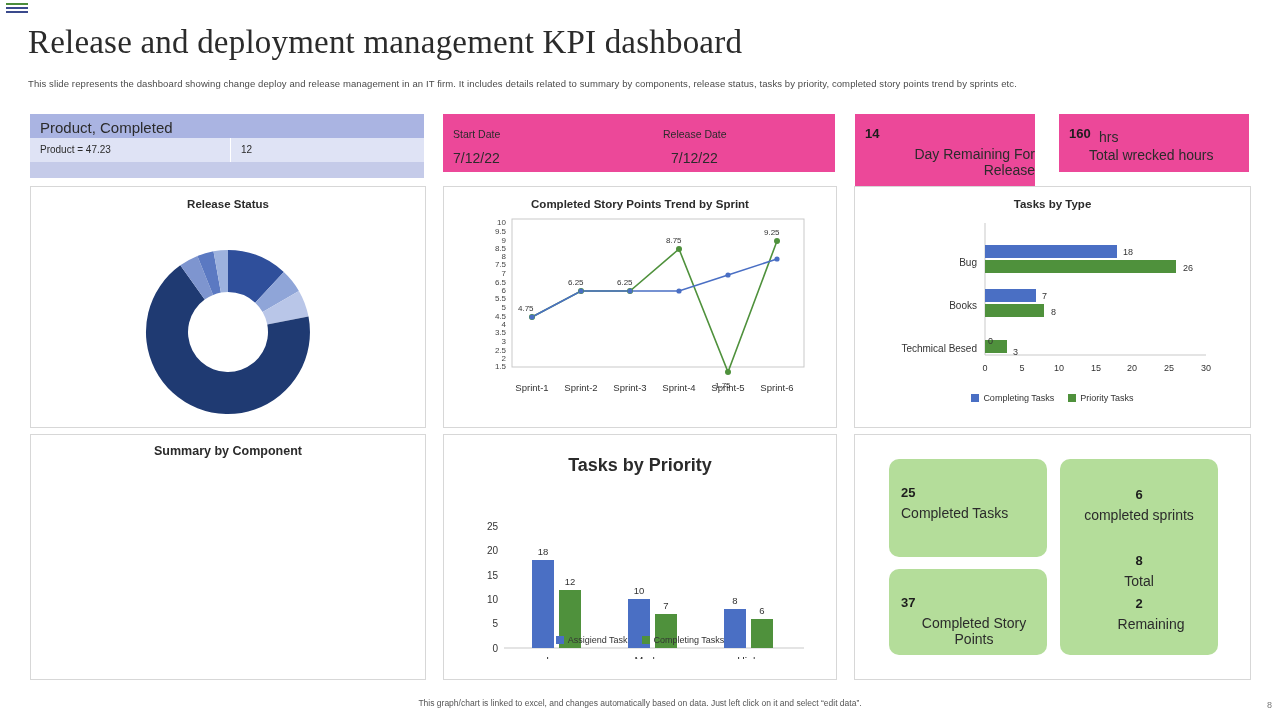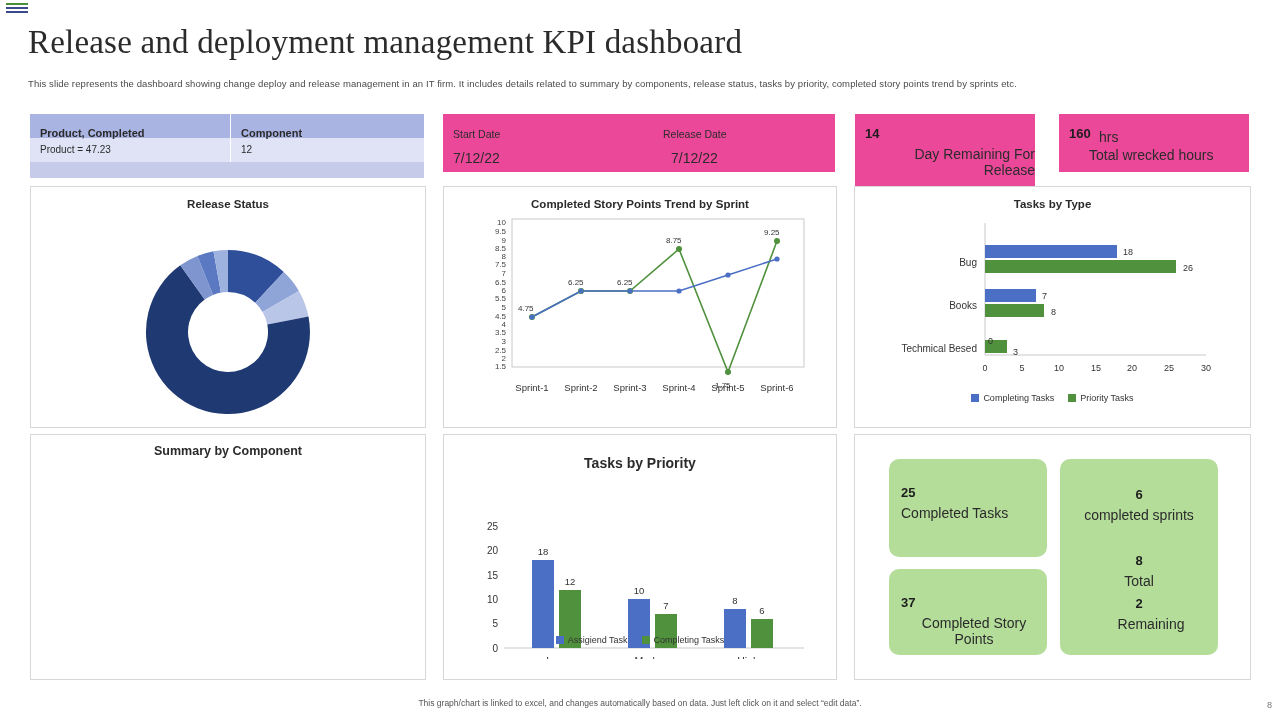--- a/index.html
+++ b/index.html
@@ -6,21 +6,21 @@
   body{width:1280px;height:720px;background:#ffffff;font-family:"Liberation Sans",sans-serif;color:#333;position:relative;overflow:hidden;}
   .topbar{position:absolute;left:0;top:0;width:32px;height:18px;}
   .topbar .l{position:absolute;left:6px;height:2px;background:#3a4a8c;width:22px;}
   .topbar .g{background:#4a8c3a;}
   h1.title{position:absolute;left:28px;top:24px;margin:0;font-family:"Liberation Serif",serif;font-size:33px;font-weight:normal;color:#2b2b2b;letter-spacing:0.2px;}
   .subtitle{position:absolute;left:28px;top:78px;font-size:9.5px;color:#4a4a4a;letter-spacing:0.1px;}
   .card{position:absolute;border:1px solid #d7d7d7;background:#fff;}
   
   .tbl-top{position:absolute;left:30px;top:114px;width:394px;height:64px;}
   .tbl-top .hrow{display:flex;height:24px;background:#aab4e2;}
-  .tbl-top .hrow div{font-size:11px;color:#2b2b2b;padding:13px 0 0 10px;box-sizing:border-box;font-weight:bold;}
+  .tbl-top .hrow div{font-size:15px;color:#2b2b2b;padding:5px 0 0 10px;box-sizing:border-box;}
   .tbl-top .drow{display:flex;height:24px;background:#dfe3f5;}
   .tbl-top .drow div{font-size:10px;color:#2b2b2b;padding:6px 0 0 10px;box-sizing:border-box;}
   .tbl-top .frow{height:16px;background:#c5cbe9;}
   .c1{width:200px;}
   .c2{width:194px;border-left:1px solid #fff;}
   .greenbox{position:absolute;background:#ec4899;text-align:right;}
   .gb1{left:443px;top:114px;width:392px;height:58px;}
   .gb2{left:855px;top:114px;width:180px;height:74px;}
   .gb3{left:1059px;top:114px;width:190px;height:58px;}
   .gb-lbl{font-size:10.5px;color:#2b2b2b;}
@@ -46,21 +46,20 @@
   <div class="l" style="top:7px;"></div>
   <div class="l" style="top:11px;"></div>
 </div>
 
 <h1 class="title">Release and deployment management KPI dashboard</h1>
 <div class="subtitle">This slide represents the dashboard showing change deploy and release management  in an IT  firm. It includes details related to summary by components, release status, tasks by priority, completed story points trend by sprints etc.</div>
 
 <div class="tbl-top">
   <div class="hrow">
     <div class="c1">Product, Completed</div>
-    <div class="c2">Component</div>
   </div>
   <div class="drow">
     <div class="c1">Product = 47.23</div>
     <div class="c2">12</div>
   </div>
   <div class="frow"></div>
 </div>
 
 <div class="greenbox gb1">
   <div class="gb-lbl" style="position:absolute;left:10px;top:14px;">Start Date</div>
@@ -231,21 +230,21 @@
     <div><span class="k" style="background:#4f913c"></span><span>Priority Tasks</span></div>
   </div>
 </div>
 
 <div class="card" style="left:30px;top:434px;width:394px;height:244px;">
   <div class="ct" style="top:9px;font-size:12.5px;">Summary by Component</div>
 
 </div>
 
 <div class="card" style="left:443px;top:434px;width:392px;height:244px;">
-  <div class="ct" style="top:20px;font-size:14px;">Tasks by Priority</div>
+  <div class="ct" style="top:20px;font-size:18px;">Tasks by Priority</div>
   <svg width="392" height="180" style="position:absolute;left:0;top:44px;">
     <g font-family="Liberation Sans, sans-serif" font-size="10" fill="#333">
       <text x="54" y="51" text-anchor="end">25</text>
       <text x="54" y="75" text-anchor="end">20</text>
       <text x="54" y="100" text-anchor="end">15</text>
       <text x="54" y="124" text-anchor="end">10</text>
       <text x="54" y="148" text-anchor="end">5</text>
       <text x="54" y="173" text-anchor="end">0</text>
     </g>
     <line x1="60" y1="169" x2="360" y2="169" stroke="#c9c9c9"></line>

